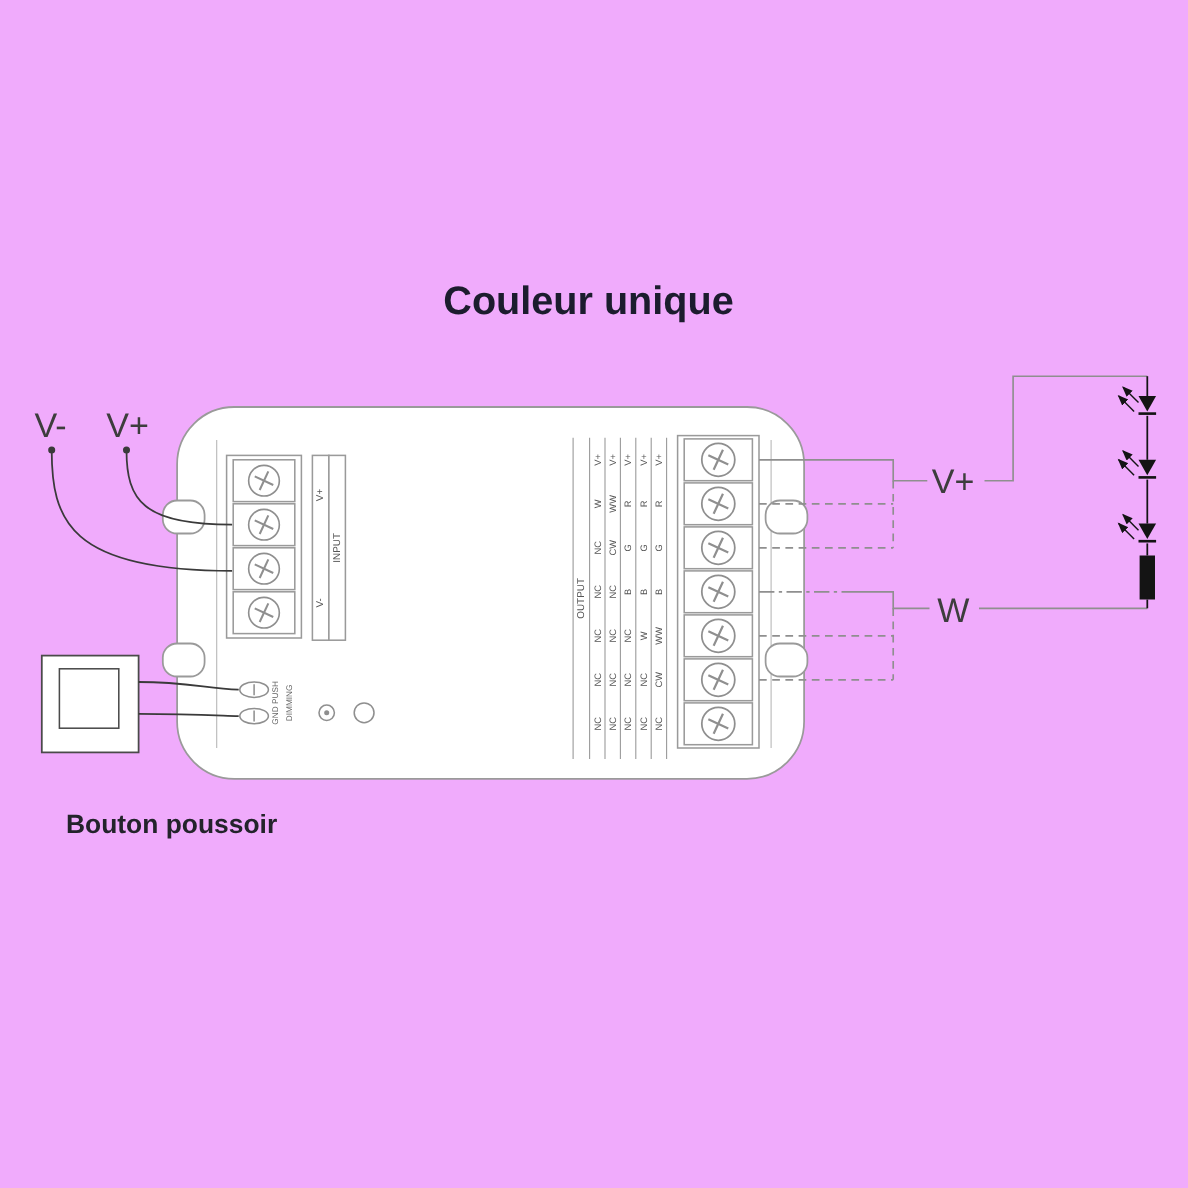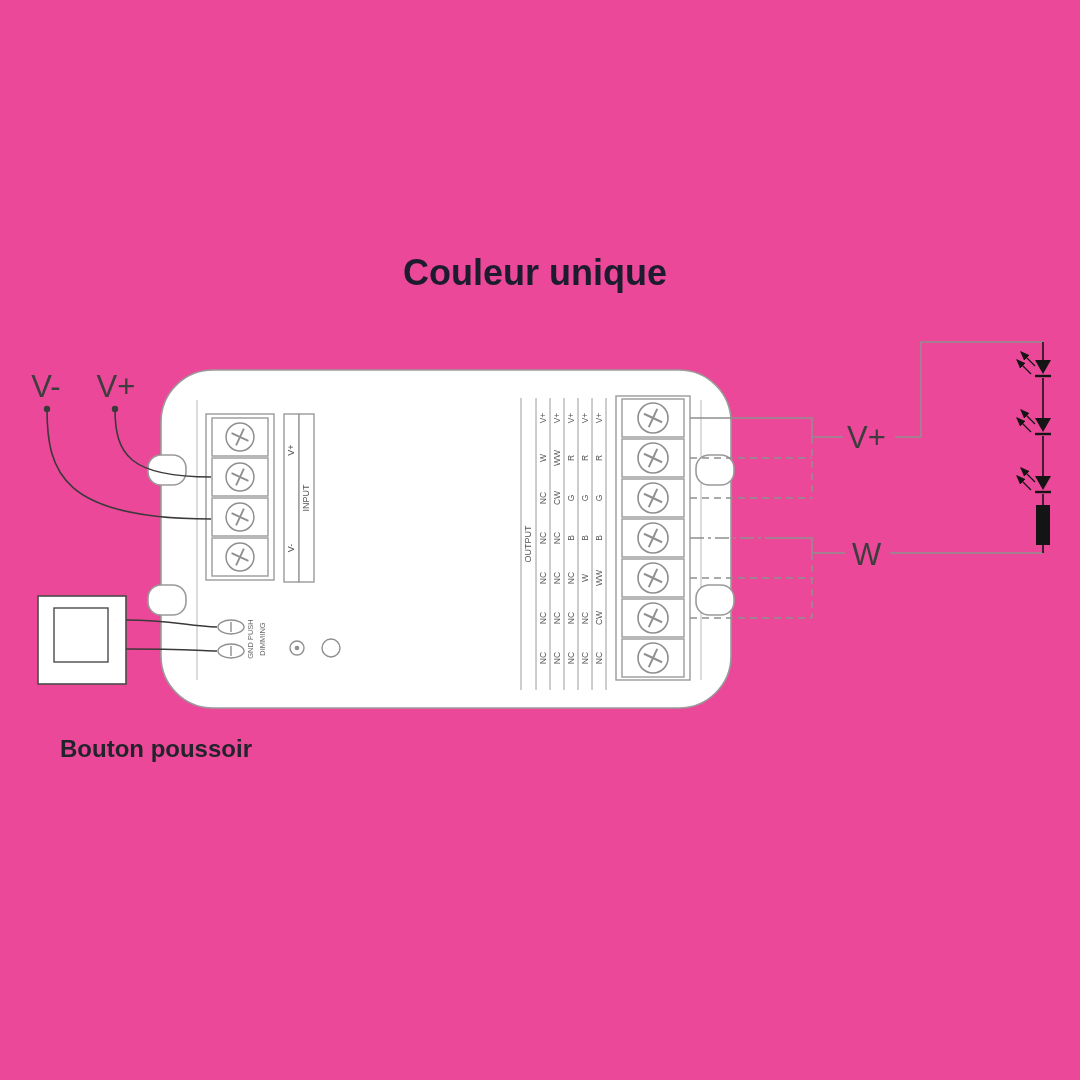--- a/index.html
+++ b/index.html
@@ -1,16 +1,16 @@
 <!DOCTYPE html>
 <html><head>
 <meta charset="utf-8">
 <style>
   html,body{margin:0;padding:0;background:#ffffff;}
-  .stage{position:relative;width:1080px;height:1080px;background:#ec4899;overflow:hidden;}
+  .stage{position:relative;width:1080px;height:1080px;background:#f0abfc;overflow:hidden;}
   svg{display:block;}
   .t-title{font:700 36px "Liberation Sans",sans-serif;fill:#1c1c2e;text-anchor:middle;}
   .t-big{font:400 31px "Liberation Sans",sans-serif;fill:#3d3d3d;}
   .t-mid{text-anchor:middle;}
   .t-bold{font:700 24px "Liberation Sans",sans-serif;fill:#23232b;}
   .t-rot{font:9px "Liberation Sans",sans-serif;fill:#555;text-anchor:middle;}
   .t-rot-sm{font:7.5px "Liberation Sans",sans-serif;fill:#666;text-anchor:middle;}
   .pin{font:8.5px "Liberation Sans",sans-serif;fill:#555;text-anchor:middle;}
   .outline{fill:#fff;stroke:#9a9a9a;stroke-width:1.6;}
   .unit{fill:#fff;stroke:#9a9a9a;stroke-width:1.4;}

